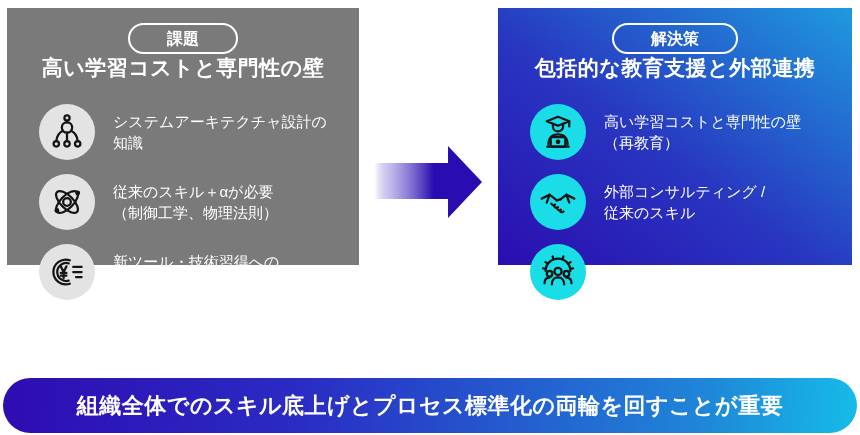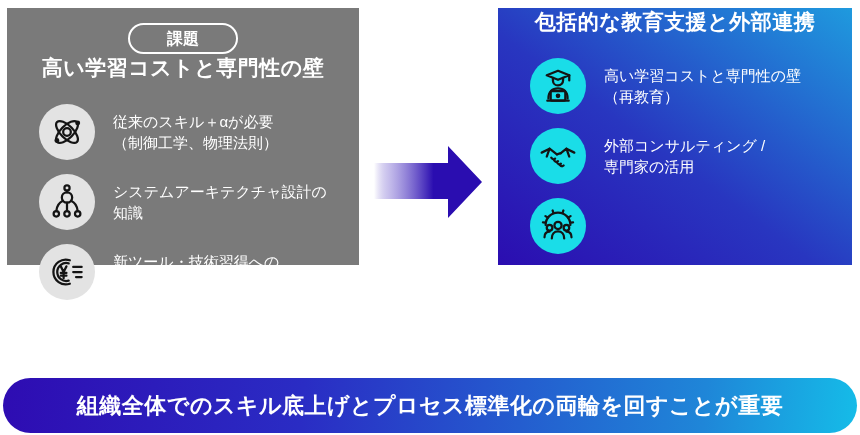--- a/index.html
+++ b/index.html
@@ -47,47 +47,47 @@
 <body>
 
 <div class="panel panel-left">
   <div class="badge">課題</div>
   <div class="panel-title">高い学習コストと専門性の壁</div>
   <div class="items">
 
     <div class="row">
       <div class="icon-circle icon-gray">
         <svg viewBox="0 0 32 32">
-          <circle cx="16" cy="16" r="3.4"></circle>
-          <ellipse cx="16" cy="16" rx="12.5" ry="5.6" transform="rotate(45 16 16)"></ellipse>
-          <ellipse cx="16" cy="16" rx="12.5" ry="5.6" transform="rotate(-45 16 16)"></ellipse>
-          <circle cx="25.5" cy="8" r="1.2" fill="#141414"></circle>
-          <circle cx="7" cy="23.5" r="1.2" fill="#141414"></circle>
-        </svg>
-      </div>
-      <div class="row-text">従来のスキル＋αが必要
-（制御工学、物理法則）</div>
-    </div>
-
-    <div class="row">
-      <div class="icon-circle icon-gray">
-        <svg viewBox="0 0 32 32">
           <circle cx="16" cy="12" r="4.6"></circle>
           <circle cx="16" cy="3.6" r="2.3"></circle>
           <line x1="16" y1="5.9" x2="16" y2="7.4"></line>
           <circle cx="6.5" cy="26.5" r="2.4"></circle>
           <circle cx="16" cy="26.5" r="2.4"></circle>
           <circle cx="25.5" cy="26.5" r="2.4"></circle>
           <path d="M12.4 14.9 Q7 17.5 6.5 24.1"></path>
           <line x1="16" y1="16.6" x2="16" y2="24.1"></line>
           <path d="M19.6 14.9 Q25 17.5 25.5 24.1"></path>
         </svg>
       </div>
       <div class="row-text">システムアーキテクチャ設計の
 知識</div>
+    </div>
+
+    <div class="row">
+      <div class="icon-circle icon-gray">
+        <svg viewBox="0 0 32 32">
+          <circle cx="16" cy="16" r="3.4"></circle>
+          <ellipse cx="16" cy="16" rx="12.5" ry="5.6" transform="rotate(45 16 16)"></ellipse>
+          <ellipse cx="16" cy="16" rx="12.5" ry="5.6" transform="rotate(-45 16 16)"></ellipse>
+          <circle cx="25.5" cy="8" r="1.2" fill="#141414"></circle>
+          <circle cx="7" cy="23.5" r="1.2" fill="#141414"></circle>
+        </svg>
+      </div>
+      <div class="row-text">従来のスキル＋αが必要
+（制御工学、物理法則）</div>
     </div>
 
     <div class="row">
       <div class="icon-circle icon-gray">
         <svg viewBox="0 0 32 32">
           <path d="M18.5 5.6 A11 11 0 1 0 18.5 26.4"></path>
           <path d="M17.5 8.3 A8 8 0 1 0 17.5 23.7"></path>
           <path d="M10.5 11 L13 16 L15.5 11 M13 16 L13 21.5 M10.5 16.8 L15.5 16.8 M10.5 19.3 L15.5 19.3"></path>
           <line x1="21.5" y1="11.5" x2="29" y2="11.5"></line>
           <line x1="21.5" y1="16" x2="29" y2="16"></line>
@@ -109,20 +109,21 @@
         <stop offset="0.12" stop-color="#6a55cc" stop-opacity="0.35"></stop>
         <stop offset="0.55" stop-color="#2a0db0" stop-opacity="1"></stop>
         <stop offset="1" stop-color="#2a0db0"></stop>
       </linearGradient>
     </defs>
     <path d="M0 17 H74 V0 L108 36 L74 72 V53 H0 Z" fill="url(#arrowGrad)"></path>
   </svg>
 </div>
 
 <div class="panel panel-right">
+  <div class="badge">解決策</div>
   <div class="panel-title">包括的な教育支援と外部連携</div>
   <div class="items">
 
     <div class="row">
       <div class="icon-circle icon-cyan">
         <svg viewBox="0 0 32 32">
           <path d="M16 2.5 L26 6.5 L16 10.5 L6 6.5 Z"></path>
           <line x1="26" y1="6.5" x2="26" y2="11"></line>
           <path d="M11.5 8.7 V11 a4.5 4.5 0 0 0 9 0 V8.7"></path>
           <path d="M7.5 27 C7.5 21 11 18 16 18 C21 18 24.5 21 24.5 27"></path>
@@ -143,21 +144,21 @@
           <path d="M15 14.5 L18.5 13.5"></path>
           <path d="M10 17.5 q1.6 2.4 3.4 0.8"></path>
           <path d="M12.6 19.8 q1.6 2.4 3.4 0.8"></path>
           <path d="M15.2 22 q1.6 2.4 3.4 0.8"></path>
           <path d="M17.8 24 q1.5 2 3.2 0.4"></path>
           <path d="M8.5 9.5 L6 16.5"></path>
           <path d="M23.5 9.5 L26 16.5"></path>
         </svg>
       </div>
       <div class="row-text">外部コンサルティング /
-専門家の活用</div>
+従来のスキル</div>
     </div>
 
     <div class="row">
       <div class="icon-circle icon-cyan">
         <svg viewBox="0 0 32 32">
           <path d="M5 15 a11 11 0 0 1 22 0"></path>
           <path d="M7 8.5 L4.8 7.2 M12 4.6 L11.2 2.2 M20 4.6 L20.8 2.2 M25 8.5 L27.2 7.2 M5 13 L2.6 12.8 M27 13 L29.4 12.8"></path>
           <circle cx="16" cy="15.5" r="3.2"></circle>
           <path d="M10.5 27 c0-4 2.3-6.3 5.5-6.3 s5.5 2.3 5.5 6.3"></path>
           <circle cx="8.5" cy="17.5" r="2.5"></circle>

